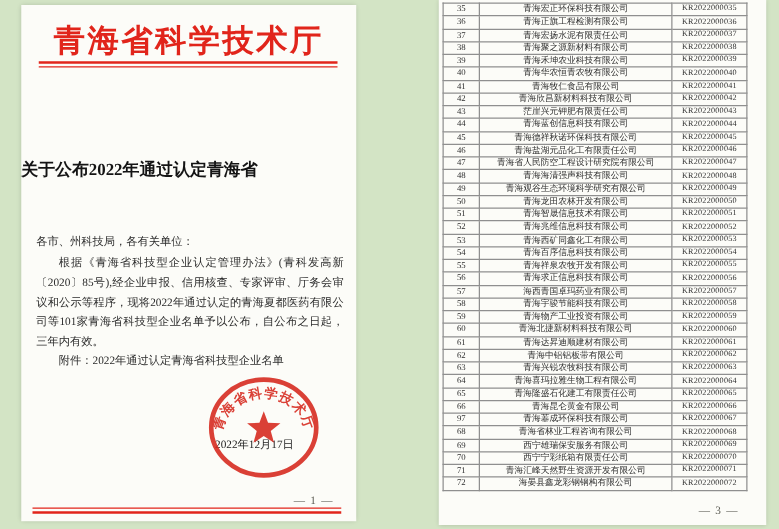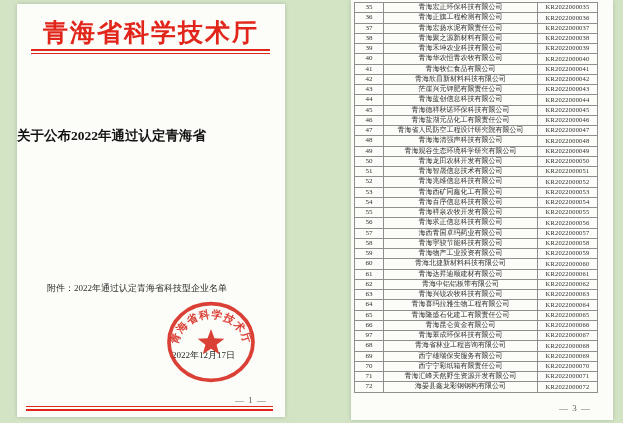--- a/index.html
+++ b/index.html
@@ -80,20 +80,22 @@
 <body>
 
 <div class="page" id="left-page">
   <div class="agency-name">青海省科学技术厅</div>
   <div class="red-divider"></div>
 
   <div class="notice-title">
     <div>关于公布2022年通过认定青海省</div>
   </div>
 
+  <div class="salutation">各市、州科技局，各有关单位：</div>
+  <div class="body-paragraph">根据《青海省科技型企业认定管理办法》(青科发高新〔2020〕85号),经企业申报、信用核查、专家评审、厅务会审议和公示等程序，现将2022年通过认定的青海夏都医药有限公司等101家青海省科技型企业名单予以公布，自公布之日起，三年内有效。</div>
   <div class="attachment-line">附件：2022年通过认定青海省科技型企业名单</div>
 
   <div class="seal-date">2022年12月17日</div>
 
   <svg class="official-seal" viewBox="0 0 100 90" xmlns="http://www.w3.org/2000/svg">
     <ellipse cx="50" cy="45" rx="45" ry="41" fill="none" stroke="#d6271c" stroke-width="4"></ellipse>
     <path id="seal-arc" d="M 15,60 A 36,33 0 1 1 85,60" fill="none"></path>
     <text font-size="11.5" fill="#d6271c" font-weight="bold" letter-spacing="1">
       <textPath href="#seal-arc" startOffset="50%" text-anchor="middle">青海省科学技术厅</textPath>
     </text>

